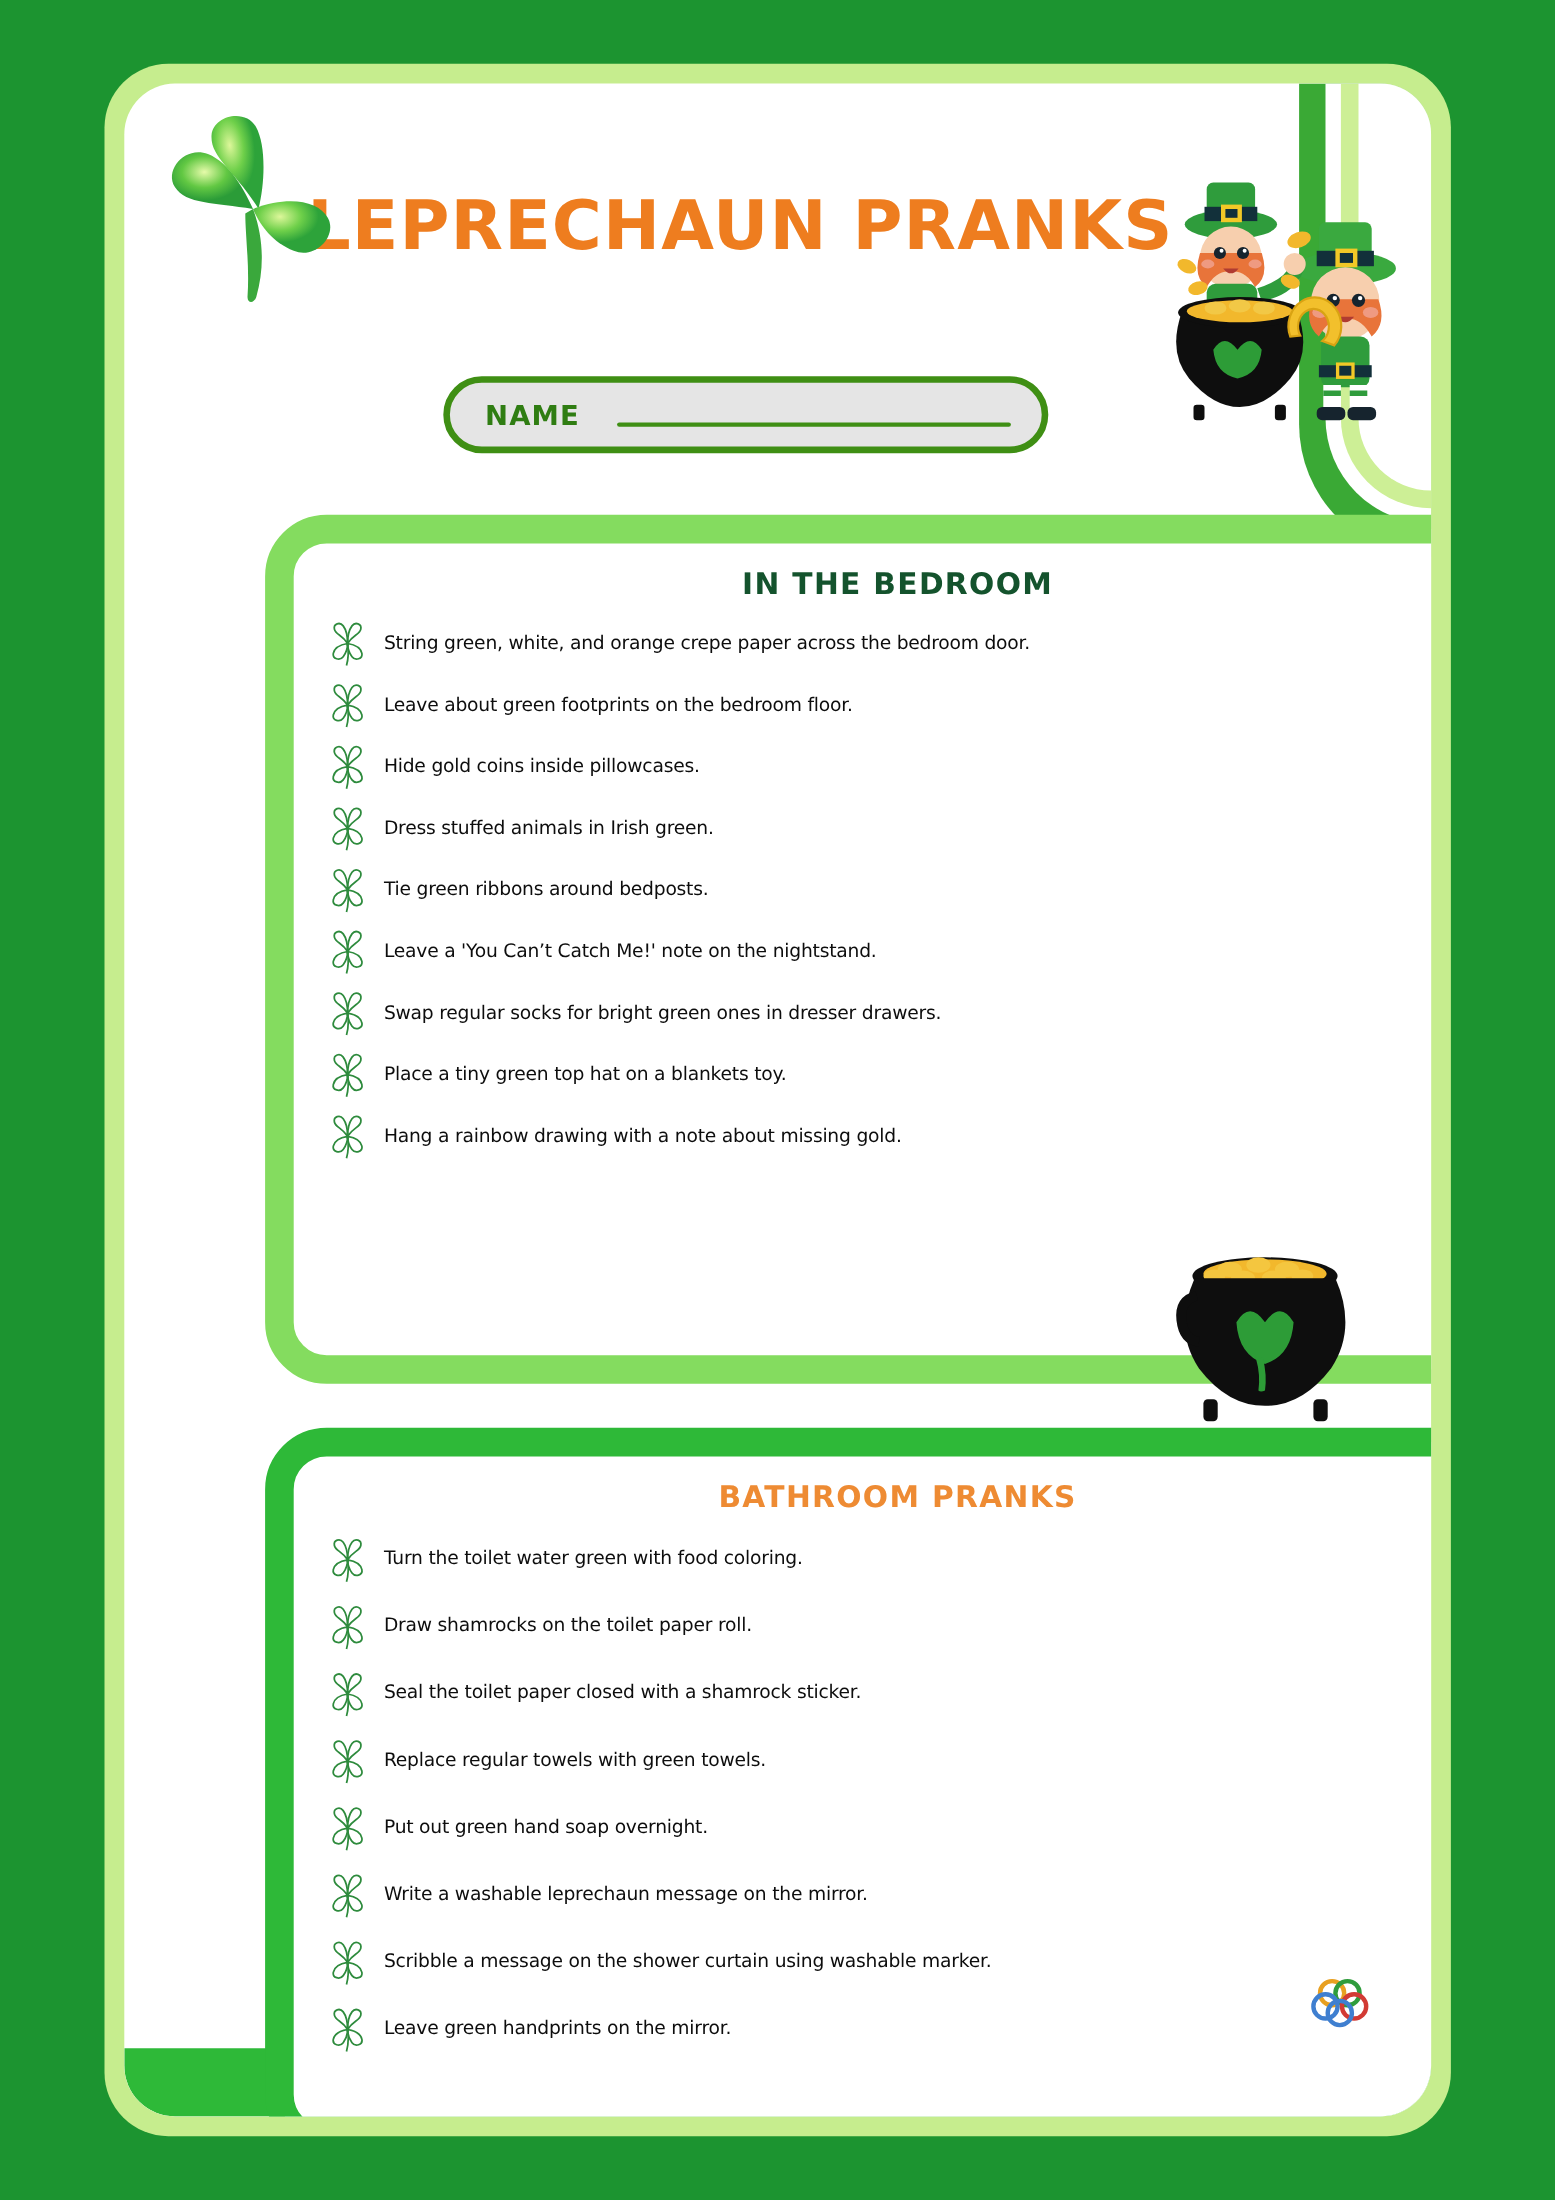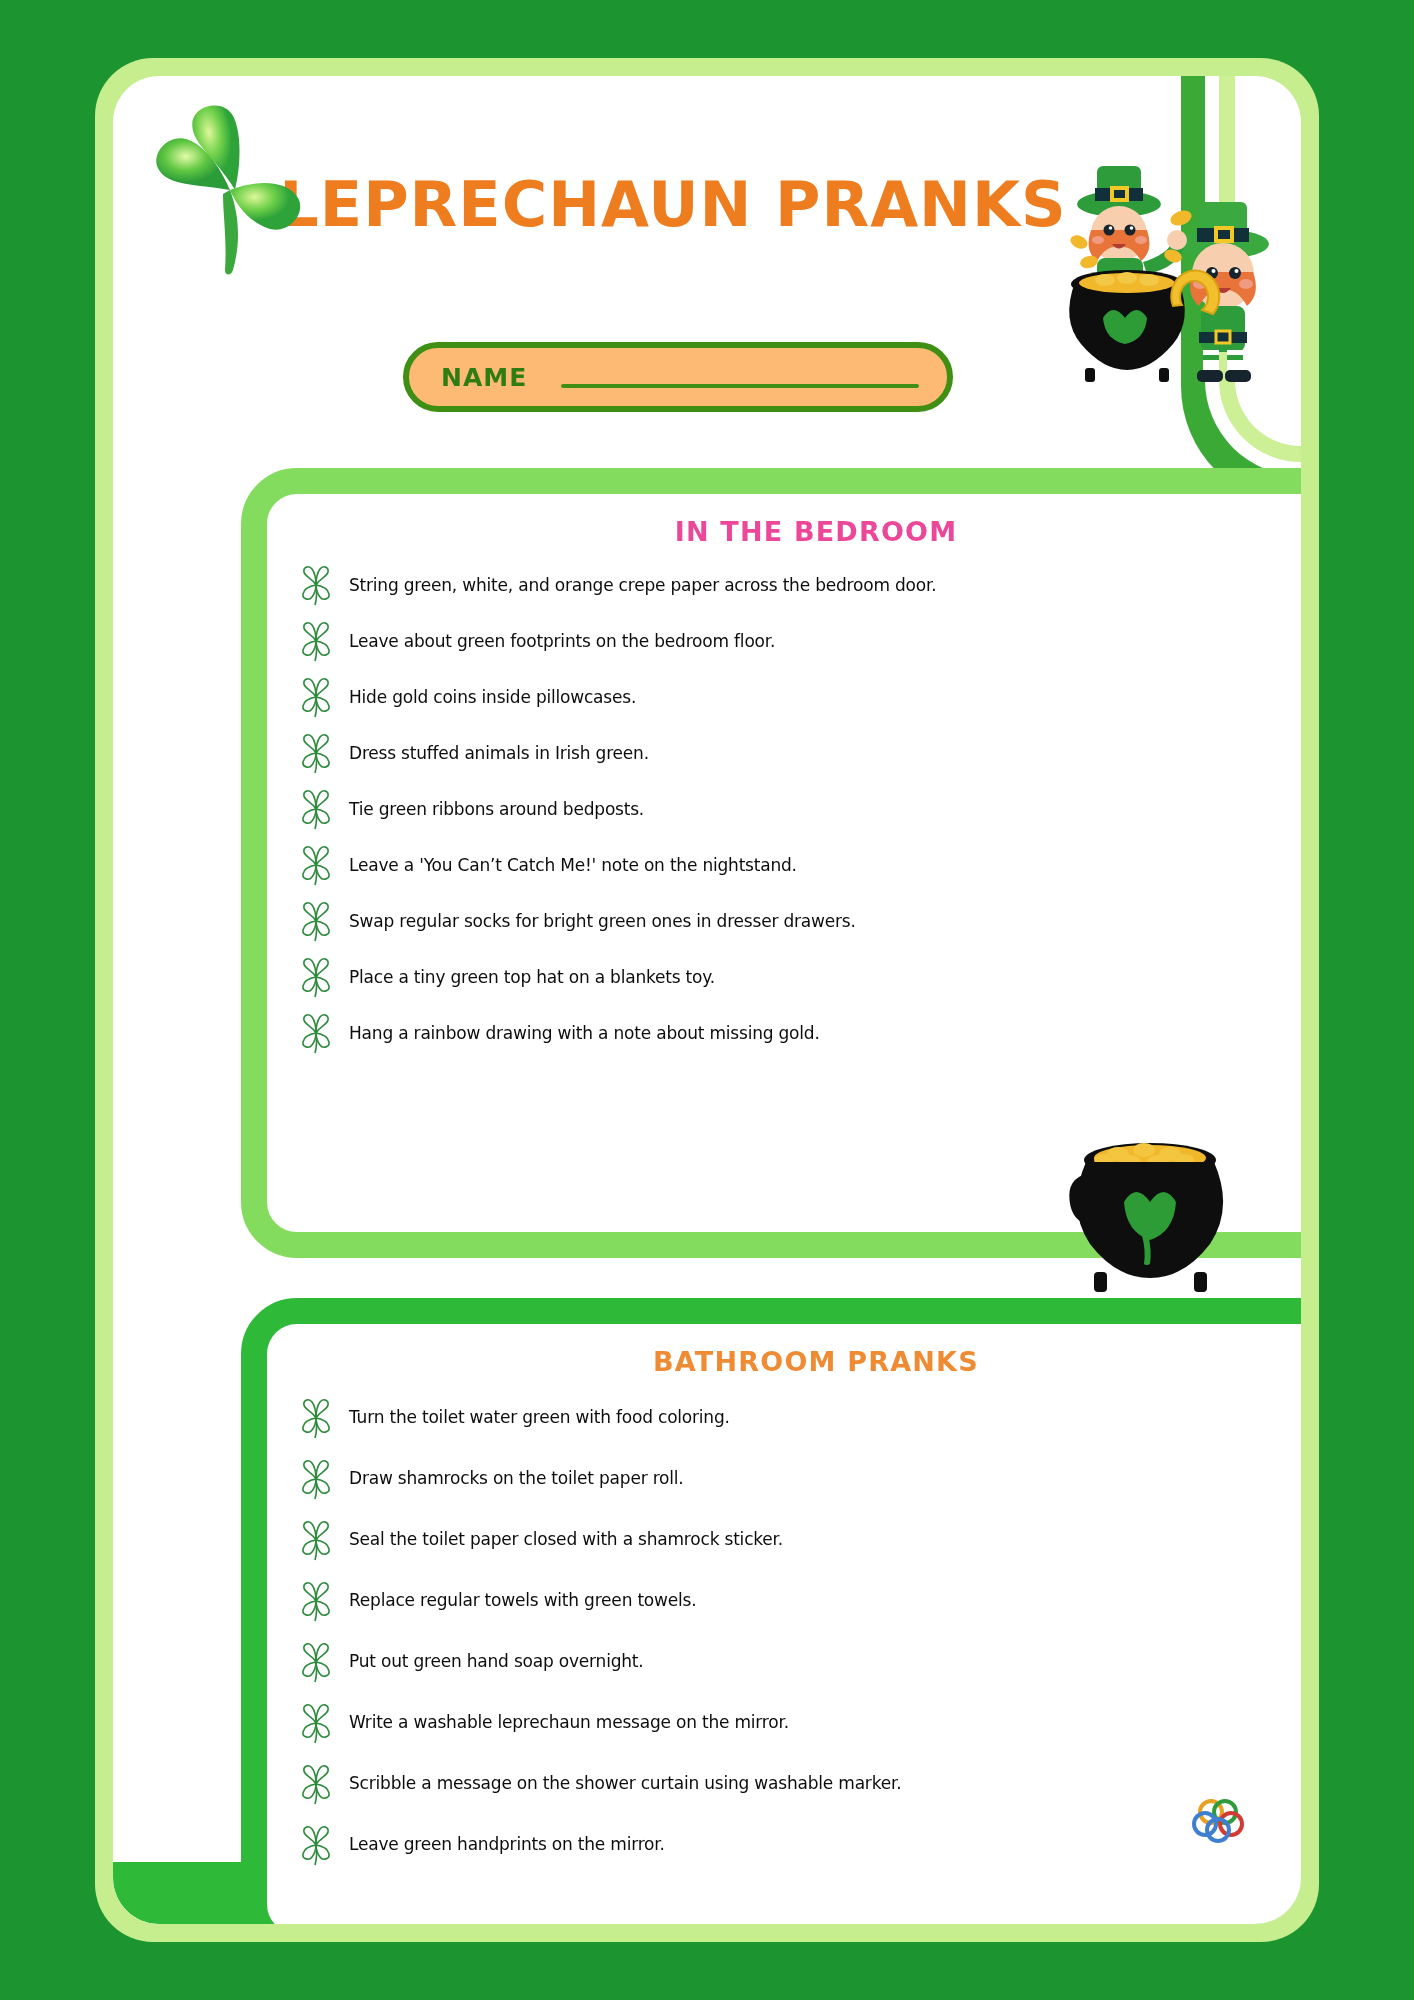--- a/index.html
+++ b/index.html
@@ -106,21 +106,21 @@
 
   
   .name-pill {
     position: absolute;
     left: 290px;
     top: 266px;
     width: 550px;
     height: 70px;
     border: 6px solid #3f8f14;
     border-radius: 40px;
-    background: #fdba74;
+    background: #e5e5e5;
     display: flex;
     align-items: center;
     padding-left: 32px;
   }
   .name-label {
     font-family: "DejaVu Sans", sans-serif;
     font-weight: bold;
     font-size: 25px;
     letter-spacing: 1px;
     color: #2f7d12;
@@ -160,21 +160,21 @@
   .section-title {
     text-align: center;
     font-family: "DejaVu Sans", sans-serif;
     font-weight: bold;
     font-size: 27px;
     letter-spacing: 1.2px;
     text-transform: uppercase;
     margin-top: 22px;
     margin-bottom: 10px;
   }
-  .section-title.green { color: #ec4899; }
+  .section-title.green { color: #14532d; }
   .section-title.orange { color: #ee8b33; }
 
   
   .list { padding: 0 0 0 24px; }
 
   .list-item {
     display: flex;
     align-items: center;
     min-height: 56px;
     padding-left: 8px;

